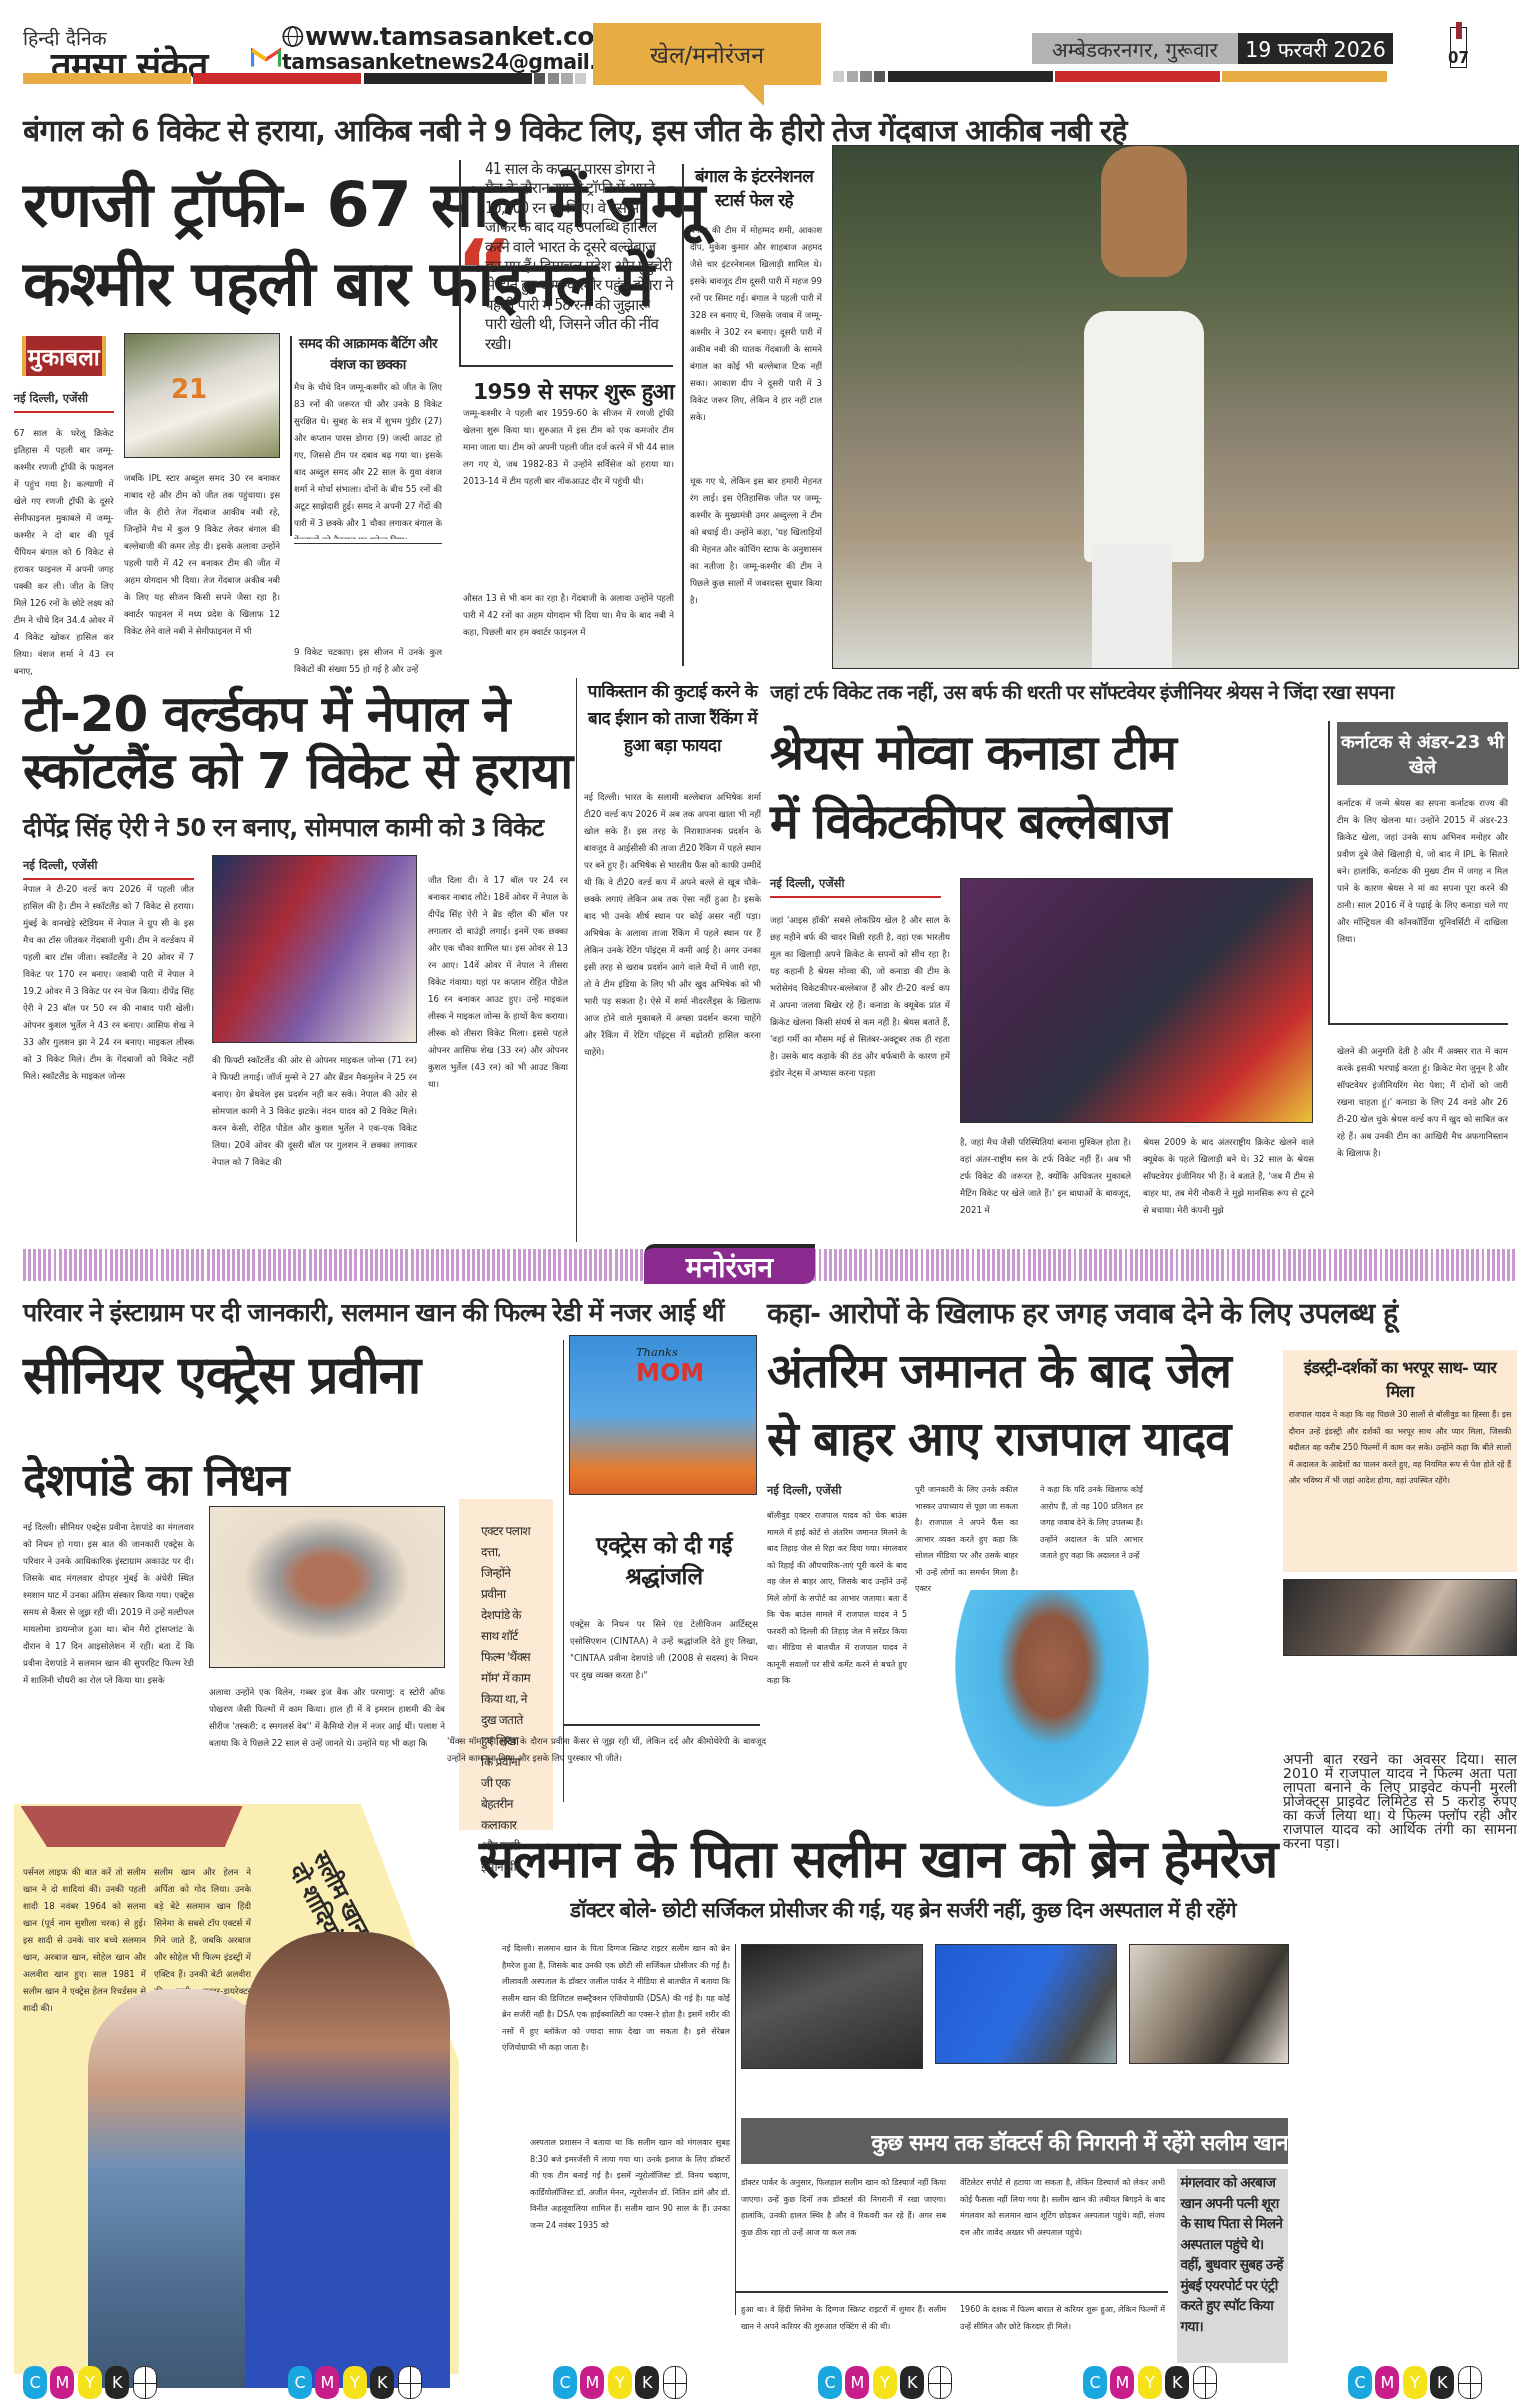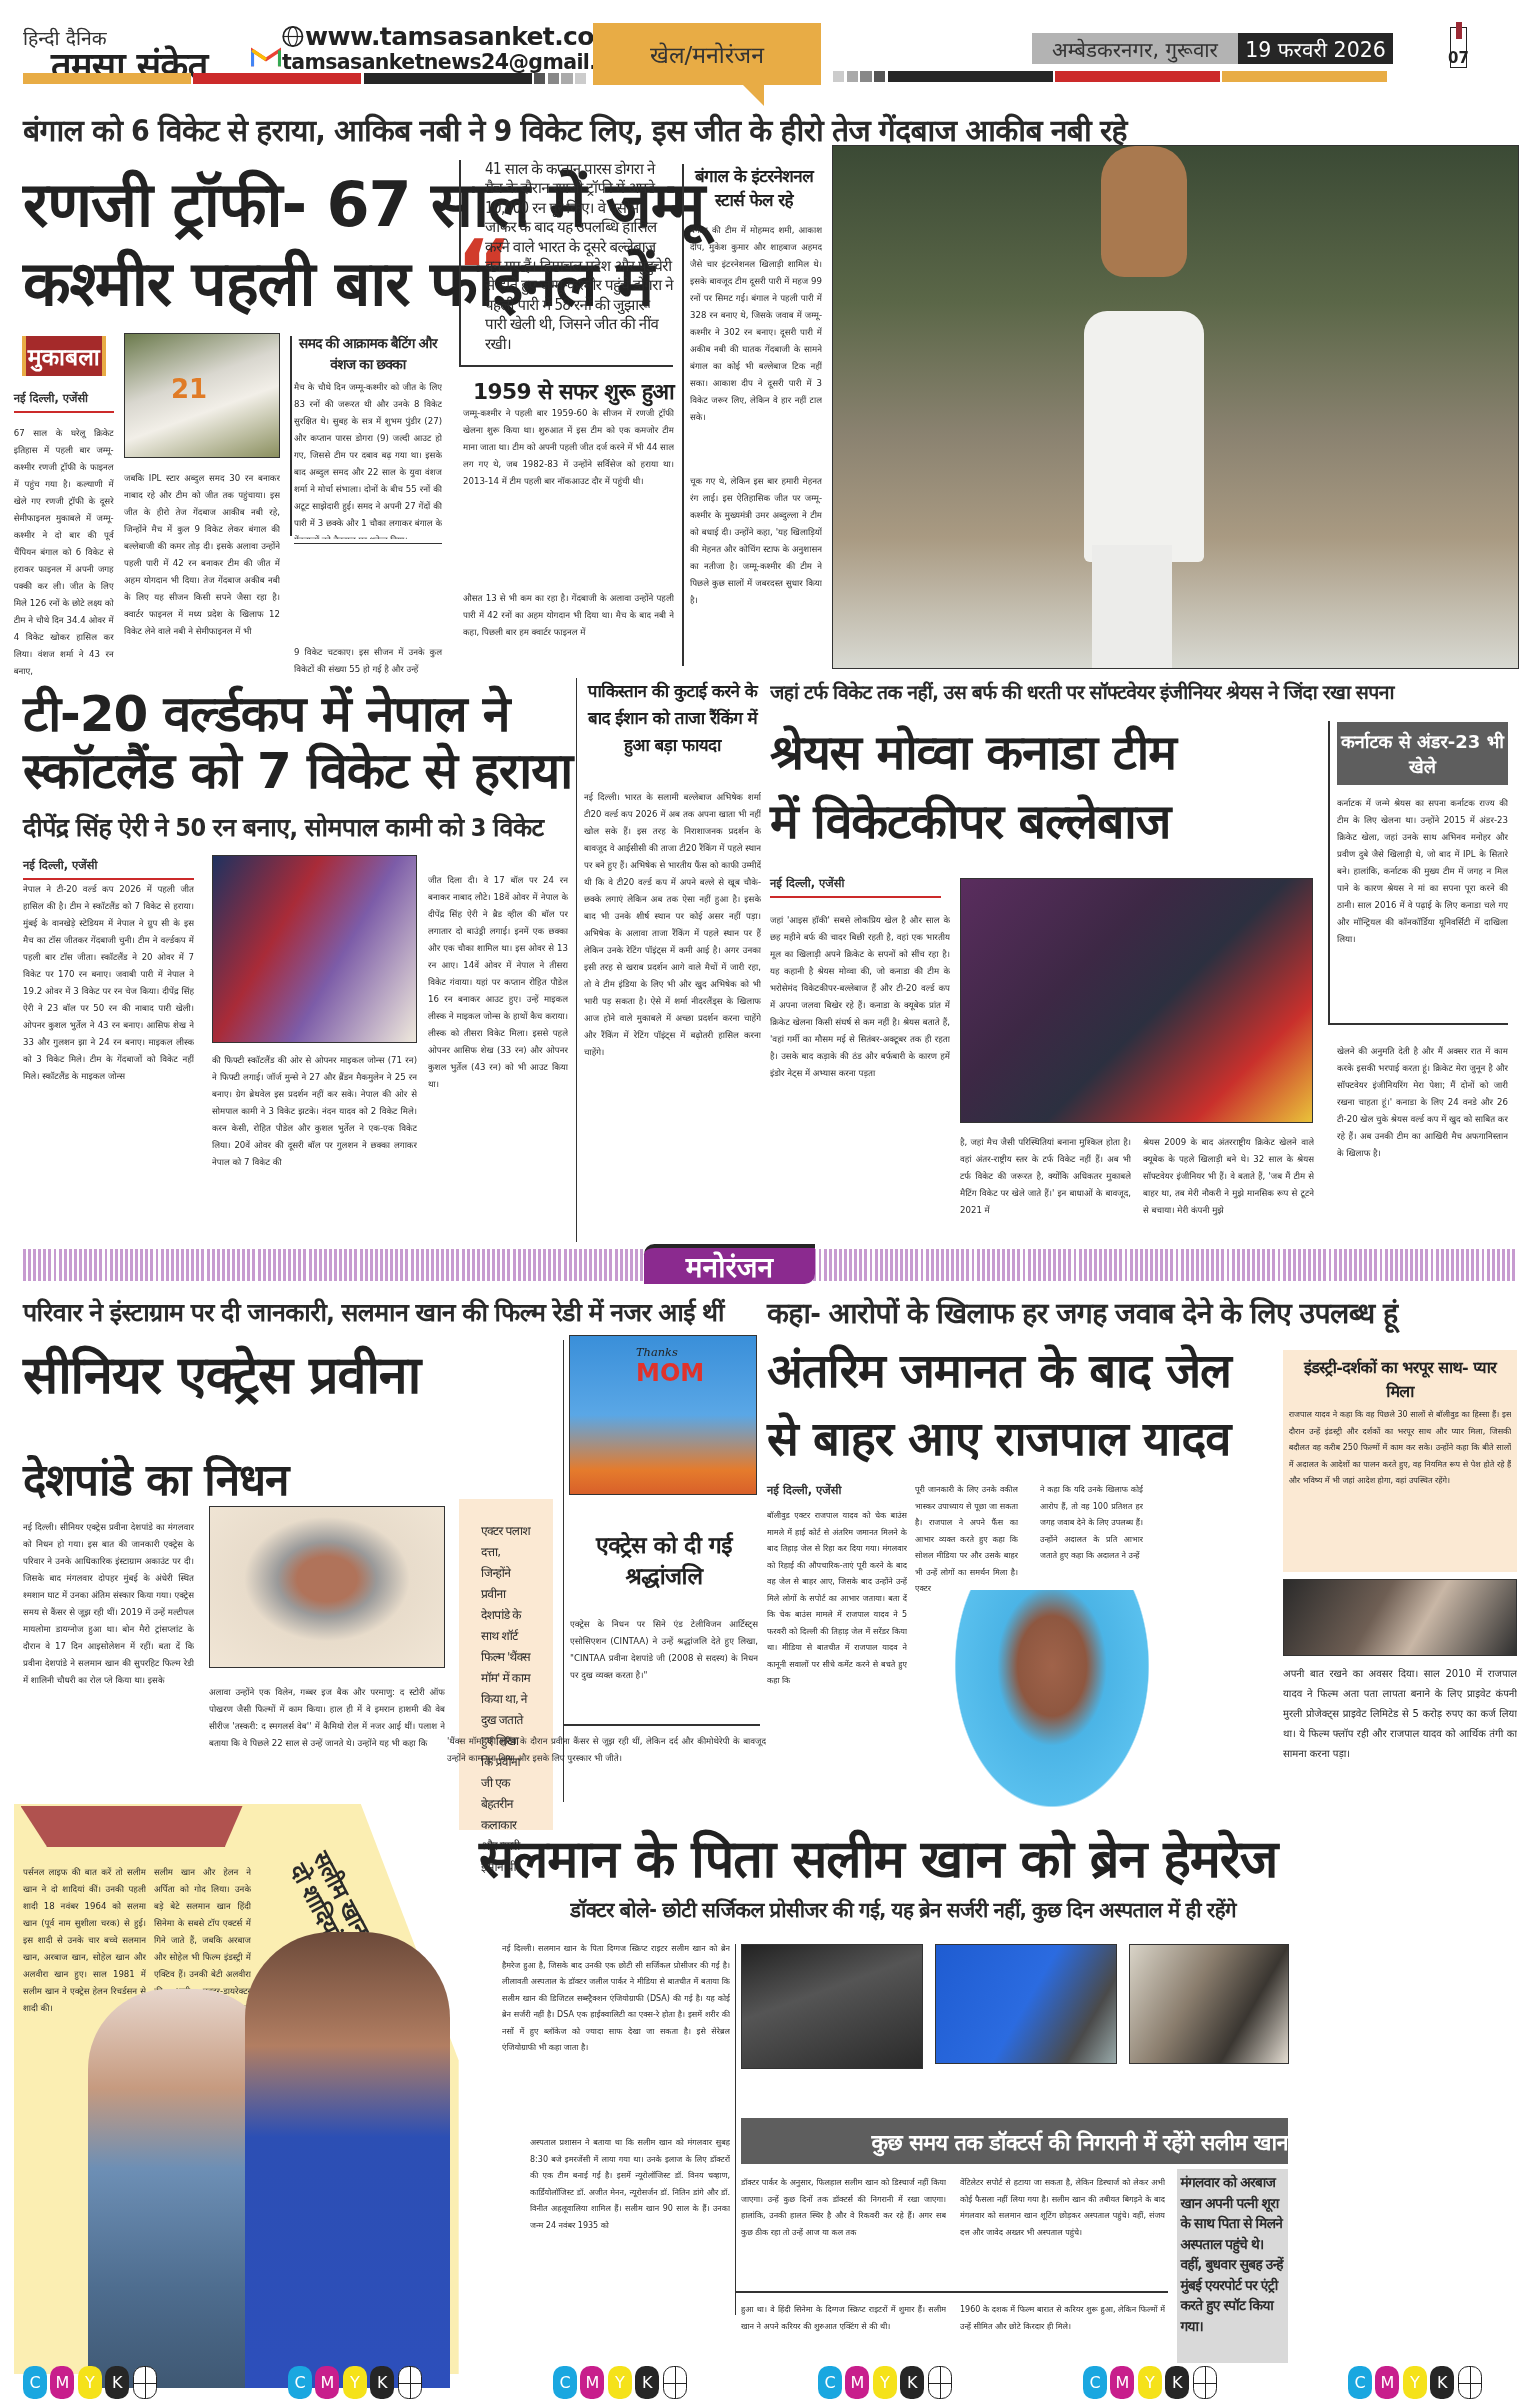--- a/index.html
+++ b/index.html
@@ -182,21 +182,21 @@
   <div class="abs dateline" style="left:767px;top:1482px;width:137px;font-size:11.4px;border-bottom:none">नई दिल्ली, एजेंसी</div>
   <p class="abs body-text" style="left:767px;top:1508px;width:140px;height:296px;overflow:hidden;font-size:8px;line-height:16.5px">बॉलीवुड एक्टर राजपाल यादव को चेक बाउंस मामले में हाई कोर्ट से अंतरिम जमानत मिलने के बाद तिहाड़ जेल से रिहा कर दिया गया। मंगलवार को रिहाई की औपचारिक-ताएं पूरी करने के बाद वह जेल से बाहर आए, जिसके बाद उन्होंने उन्हें मिले लोगों के सपोर्ट का आभार जताया। बता दें कि चेक बाउंस मामले में राजपाल यादव ने 5 फरवरी को दिल्ली की तिहाड़ जेल में सरेंडर किया था। मीडिया से बातचीत में राजपाल यादव ने कानूनी सवालों पर सीधे कमेंट करने से बचते हुए कहा कि</p>
   <p class="abs body-text" style="left:915px;top:1482px;width:103px;height:171px;overflow:hidden;font-size:8px;line-height:16.5px">पूरी जानकारी के लिए उनके वकील भास्कर उपाध्याय से पूछा जा सकता है। राजपाल ने अपने फैंस का आभार व्यक्त करते हुए कहा कि सोशल मीडिया पर और उसके बाहर भी उन्हें लोगों का समर्थन मिला है। एक्टर</p>
   <p class="abs body-text" style="left:1040px;top:1482px;width:103px;height:171px;overflow:hidden;font-size:8px;line-height:16.5px">ने कहा कि यदि उनके खिलाफ कोई आरोप हैं, तो वह 100 प्रतिशत हर जगह जवाब देने के लिए उपलब्ध हैं। उन्होंने अदालत के प्रति आभार जताते हुए कहा कि अदालत ने उन्हें</p>
   <div class="abs" style="left:955px;top:1590px;width:194px;height:217px;background:radial-gradient(ellipse at 50% 35%,#a0634a 0%,#8e5740 25%,#4bb4e6 40%,#59c0ee 70%,#fff 71%)"></div>
   <div class="abs" style="left:1283px;top:1350px;width:234px;height:222px;background:#fbe9d3;padding:5.7px">
     <h3 class="hl" style="font-size:16px;line-height:24px;text-align:center;letter-spacing:-0.6px">इंडस्ट्री-दर्शकों का भरपूर साथ- प्यार मिला</h3>
     <p class="body-text" style="font-size:8px;line-height:16.5px;margin-top:3.4px;height:160px;overflow:hidden">राजपाल यादव ने कहा कि वह पिछले 30 सालों से बॉलीवुड का हिस्सा हैं। इस दौरान उन्हें इंडस्ट्री और दर्शकों का भरपूर साथ और प्यार मिला, जिसकी बदौलत वह करीब 250 फिल्मों में काम कर सके। उन्होंने कहा कि बीते सालों में अदालत के आदेशों का पालन करते हुए, वह नियमित रूप से पेश होते रहे हैं और भविष्य में भी जहां आदेश होगा, वहां उपस्थित रहेंगे।</p>
   </div>
   <div class="abs photo" style="left:1283px;top:1579px;width:234px;height:77px;background:linear-gradient(120deg,#2b2b2b 0%,#6f5f54 40%,#c9b7a6 60%,#2f2f2f 100%)"></div>
-  <p class="abs body-text" style="left:1283px;top:1664px;width:234px;height:137px;overflow:hidden;font-size:10px;line-height:20px">अपनी बात रखने का अवसर दिया। साल 2010 में राजपाल यादव ने फिल्म अता पता लापता बनाने के लिए प्राइवेट कंपनी मुरली प्रोजेक्ट्स प्राइवेट लिमिटेड से 5 करोड़ रुपए का कर्ज लिया था। ये फिल्म फ्लॉप रही और राजपाल यादव को आर्थिक तंगी का सामना करना पड़ा।</p>
+  <p class="abs body-text" style="left:1283px;top:1752px;width:234px;height:137px;overflow:hidden;font-size:14px;line-height:14px">अपनी बात रखने का अवसर दिया। साल 2010 में राजपाल यादव ने फिल्म अता पता लापता बनाने के लिए प्राइवेट कंपनी मुरली प्रोजेक्ट्स प्राइवेट लिमिटेड से 5 करोड़ रुपए का कर्ज लिया था। ये फिल्म फ्लॉप रही और राजपाल यादव को आर्थिक तंगी का सामना करना पड़ा।</p>
 </section>
 
 <section>
   <div class="abs" style="left:13.7px;top:1804px;width:445px;height:570px;background:#fbeeb2;clip-path:polygon(0 0,78% 0,100% 45%,100% 100%,0 100%)"></div>
   <div class="abs" style="left:20.5px;top:1806px;width:222px;height:41px;background:#b0524f;clip-path:polygon(0 0,100% 0,92% 100%,12% 100%);box-shadow:0 4.6px 4.6px #444"></div>
   <div class="abs sub" style="left:331px;top:1847px;width:125px;font-size:23px;line-height:26px;transform:rotate(62deg);transform-origin:left top">सलीम खान ने दो शादियां कीं</div>
   <p class="abs body-text" style="left:23px;top:1864px;width:123px;height:205px;overflow:hidden;font-size:8.6px;line-height:17px">पर्सनल लाइफ की बात करें तो सलीम खान ने दो शादियां कीं। उनकी पहली शादी 18 नवंबर 1964 को सलमा खान (पूर्व नाम सुशीला चरक) से हुई। इस शादी से उनके चार बच्चे सलमान खान, अरबाज खान, सोहेल खान और अलवीरा खान हुए। साल 1981 में सलीम खान ने एक्ट्रेस हेलन रिचर्डसन से शादी की।</p>
   <p class="abs body-text" style="left:154px;top:1864px;width:97px;height:205px;overflow:hidden;font-size:8.6px;line-height:17px">सलीम खान और हेलन ने अर्पिता को गोद लिया। उनके बड़े बेटे सलमान खान हिंदी सिनेमा के सबसे टॉप एक्टर्स में गिने जाते हैं, जबकि अरबाज और सोहेल भी फिल्म इंडस्ट्री में एक्टिव हैं। उनकी बेटी अलवीरा की शादी एक्टर-डायरेक्टर अतुल अग्निहोत्री से हुई है, वहीं अर्पिता की शादी एक्टर आयुष शर्मा से हुई है।</p>
   <div class="abs" style="left:88px;top:1989px;width:188px;height:399px;background:linear-gradient(180deg,#e7d6cc 0%,#c69a7f 25%,#6d8fb5 45%,#4e6d8f 75%,#3f5873 100%);border-radius:80px 80px 0 0"></div>
   <div class="abs" style="left:245px;top:1932px;width:205px;height:456px;background:linear-gradient(180deg,#6c4a3a 0%,#b27e62 25%,#2c4fb4 45%,#2d4fbb 100%);border-radius:86px 86px 0 0"></div>

